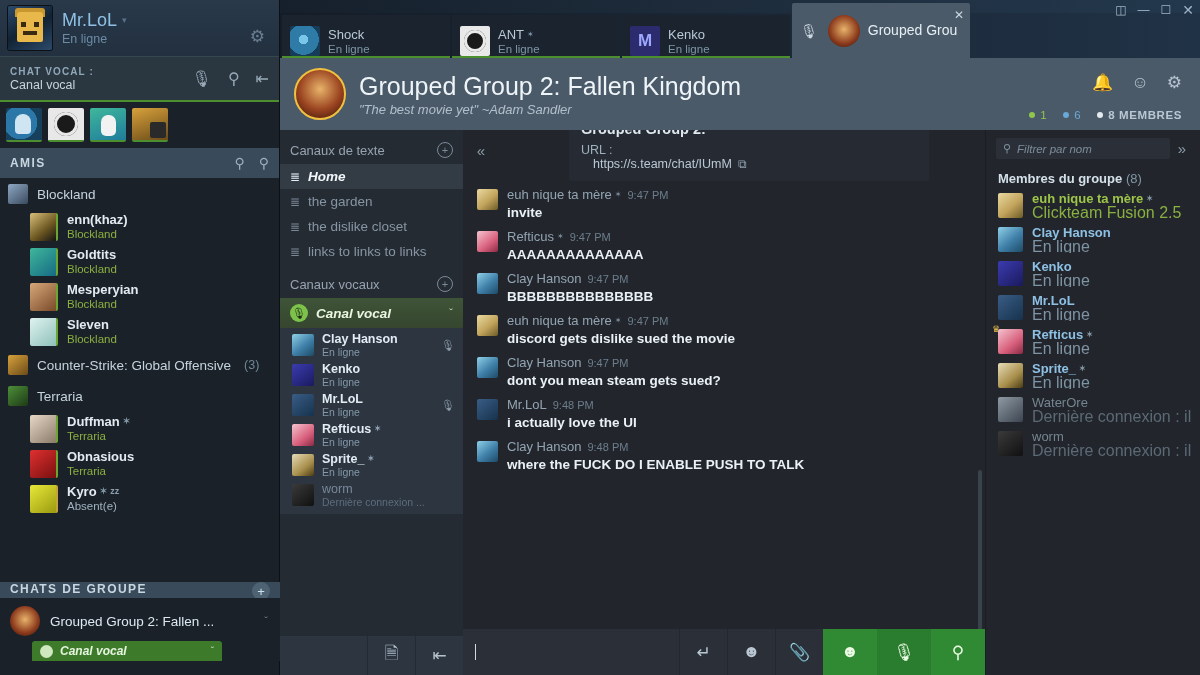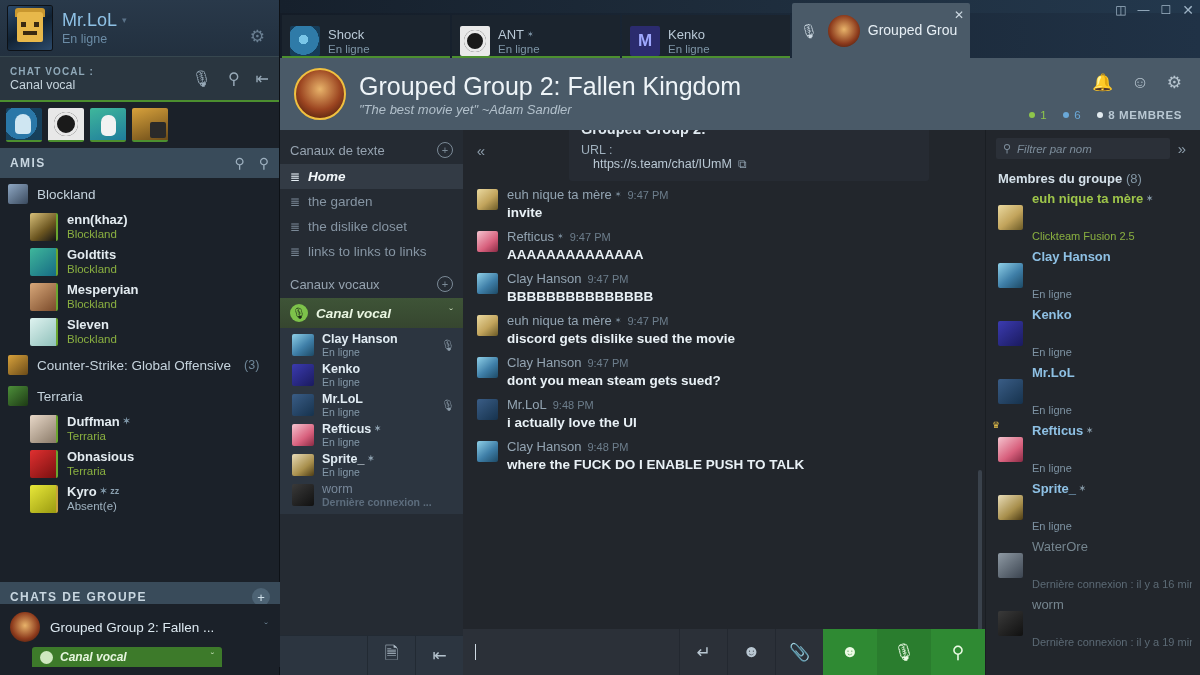--- a/index.html
+++ b/index.html
@@ -113,27 +113,27 @@
   }
   .fr-av.away { border-right-color:#c8a33a;}
   .fr-meta{min-width:0;}
   .fr-name { color:#e3ebf0; font-size:13px; font-weight:700; line-height:15px; display:flex;align-items:center;gap:3px;}
   .fr-name .star{color:#7e95a6;font-size:9px;}
   .fr-name .zzz{color:#8a9fae;font-size:9px;}
   .fr-game { color:#8ab040; font-size:11.5px; line-height:14px;}
   .fr-game.away{color:#9fb2c0;}
 
   .chats-header {
-    height: 30px; background: #394b5a; display:flex;align-items:center;padding:0 10px;
+    height: 30px; background: #394b5a; display:flex;align-items:flex-start;padding:0 10px;
     position:absolute; left:0; bottom: 63px; width:280px;
   }
   .chats-title{flex:1;color:#c8d6e0;font-size:12px;letter-spacing:1.4px;font-weight:700;}
   .chats-add{width:18px;height:18px;border-radius:50%;background:#4d6374;color:#cfe0ea;
     font-size:13px;display:flex;align-items:center;justify-content:center;cursor:pointer;}
-  .group-chats{position:absolute;left:0;bottom:8px;width:280px;height:63px;background:#1b2129;
+  .group-chats{position:absolute;left:0;bottom:14px;width:280px;height:63px;background:#1b2129;
     padding-top:6px; overflow:hidden;}
   .gc-row{display:flex;align-items:center;gap:10px;padding:2px 12px 2px 10px;cursor:pointer;}
   .gc-av{width:30px;height:30px;border-radius:50%;flex:0 0 30px;
     background:radial-gradient(circle at 50% 45%,#e8b36a,#8c3a1c 60%,#2a1008);}
   .gc-name{flex:1;color:#dce8f0;font-size:13.5px;}
   .gc-chev{color:#6f8798;font-size:11px;}
   .gc-voice{margin:3px 0 0 32px;height:20px;border-radius:3px 3px 0 0;background:#3d7a2a;
     display:flex;align-items:center;padding:0 8px;gap:7px;width:190px;}
   .gc-voice .vic{width:13px;height:13px;border-radius:50%;background:#cfe8c0;}
   .gc-voice .vtxt{flex:1;color:#e6f5de;font-size:12px;font-style:italic;font-weight:700;}
@@ -226,21 +226,21 @@
   .voice-chan .vname{flex:1;color:#eaf6e2;font-size:13.5px;font-weight:700;font-style:italic;}
   .voice-chan .vch{color:#cfe3bf;font-size:11px;}
   .vmembers{background:#2c3540;padding:2px 0 4px 0;}
   .vm{display:flex;align-items:center;gap:8px;padding:2px 8px 2px 12px;cursor:pointer;}
   .vm .vav{width:22px;height:22px;flex:0 0 22px;border-radius:2px;}
   .vm .vmeta{flex:1;min-width:0;}
   .vm .vn{color:#e1ecf3;font-size:12.5px;font-weight:700;line-height:14px;display:flex;gap:3px;align-items:center;}
   .vm .vn .star{font-size:8px;color:#8fa2b1;}
   .vm .vs{color:#8398a8;font-size:10.5px;line-height:12px;}
   .vm.off .vn{color:#78889a;font-weight:400;}
-  .vm.off .vs{color:#5d6d7d;font-weight:bold;}
+  .vm.off .vs{color:#5d6d7d;}
   .vm .vmic{color:#8a9aa8;font-size:11px;}
   .vfooter{margin-top:auto;height:40px;background:#2c3540;display:flex;align-items:center;
     justify-content:flex-end;gap:0;border-top:1px solid #222a33;}
   .vfooter .fb{width:48px;height:40px;display:flex;align-items:center;justify-content:center;
     color:#b4c2cd;font-size:17px;cursor:pointer;border-left:1px solid #222a33;}
 
   
   .messages{flex:1;position:relative;background:#22262c;overflow:hidden;}
   .msgs-scroll{position:absolute;left:0;top:0;right:0;bottom:46px;padding:0 14px 0 14px;overflow:hidden;}
   .invite-card{
@@ -278,21 +278,21 @@
     gap:6px;padding:0 7px;color:#7d8d9b;font-size:11.5px;font-style:italic;cursor:text;}
   .mem-input .si{font-size:11px;font-style:normal;}
   .mem-expand{color:#8d9dab;font-size:15px;cursor:pointer;padding-right:6px;}
   .mem-title{color:#d4e0e9;font-size:13px;font-weight:700;padding:6px 10px 2px 12px;}
   .mem-title .ct{color:#8396a4;font-weight:400;}
   .mrow{display:flex;align-items:center;gap:9px;padding:3px 8px 3px 12px;cursor:pointer;position:relative;}
   .mrow .mav{width:25px;height:25px;flex:0 0 25px;border-radius:2px;}
   .mrow .mmeta{min-width:0;}
   .mrow .mn{color:#8ec0e4;font-size:13px;font-weight:700;line-height:15px;display:flex;align-items:center;gap:3px;}
   .mrow .mn .star{font-size:8px;color:#8396a4;}
-  .mrow .ms{color:#7e93a3;font-size:11px;line-height:13px;white-space:nowrap;overflow:hidden;margin-top:24px;}
+  .mrow .ms{color:#7e93a3;font-size:16px;line-height:13px;white-space:nowrap;overflow:hidden;}
   .mrow.ingame .mn{color:#9ec54a;} .mrow.ingame .ms{color:#8ab040;}
   .mrow.offline .mn{color:#75858f;font-weight:400;} .mrow.offline .ms{color:#5c6a75;}
   .crown{position:absolute;left:6px;top:0px;color:#e8c24a;font-size:9px;}
 </style>
 </head>
 <body>
 
 <div id="app">
 
   <div class="friends-panel">

